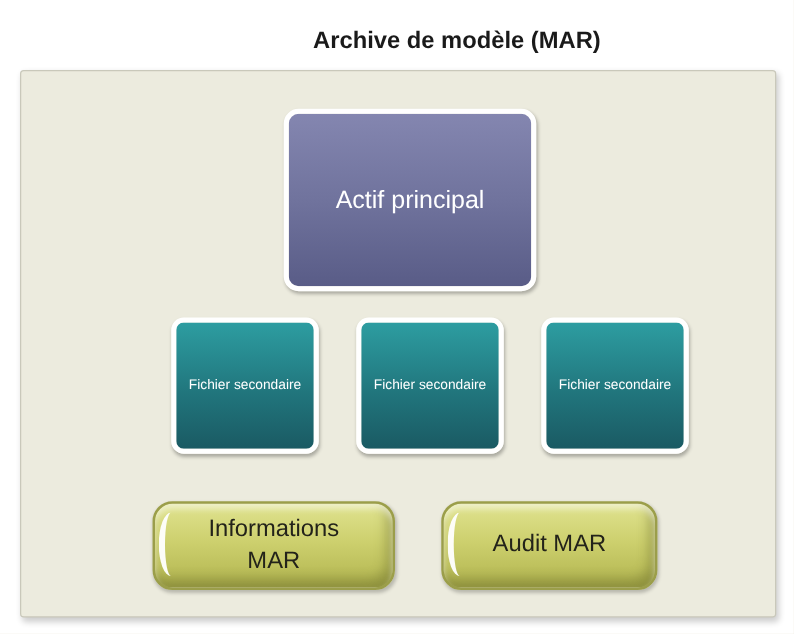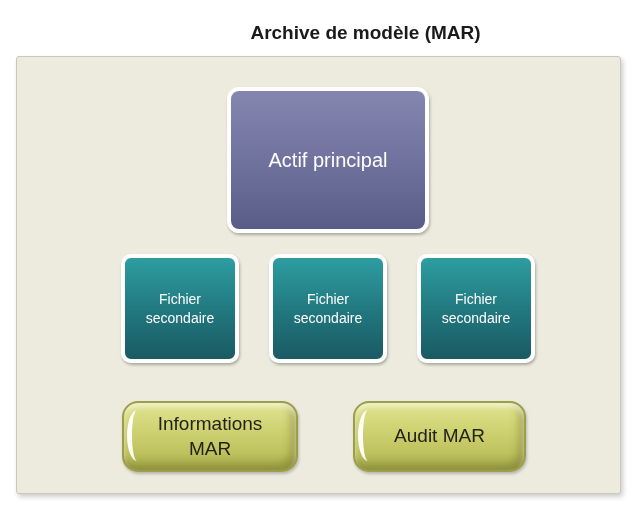--- a/index.html
+++ b/index.html
@@ -49,24 +49,25 @@
     position: absolute;
     top: 197px;
     width: 118px; height: 109px;
     box-sizing: border-box;
     border: 4px solid #ffffff;
     border-radius: 10px;
     background: linear-gradient(180deg, var(--secondary-top, #2d9da1) 0%, #21767d 55%, var(--secondary-bottom, #1a5a63) 100%);
     box-shadow: 1px 2px 3px rgba(0,0,0,0.28);
     display: flex; align-items: center; justify-content: center;
     color: #ffffff;
-    font-size: 14px;
+    font-size: 11px;
     line-height: 1.35;
     text-align: center;
     padding: 0 2px;
+    margin-left: 16px;
   }
   .t1 { left: 104px; }
   .t2 { left: 252px; }
   .t3 { left: 400px; }
   .ybtn {
     position: absolute;
     top: 344px;
     height: 71px;
     box-sizing: border-box;
     border-radius: 16px;
@@ -75,21 +76,21 @@
     box-shadow: inset 0 4px 5px rgba(255,255,255,0.55),
                 inset -5px -6px 9px rgba(104,106,40,0.45),
                 1px 2px 3px rgba(0,0,0,0.22);
     display: flex; align-items: center; justify-content: center;
     color: #23231a;
     font-size: 19px;
     line-height: 1.3;
     text-align: center;
     padding: 0 16px;
   }
-  .b1 { left: 105px; width: 176px; }
+  .b1 { left: 105px; width: 194px; }
   .b2 { left: 336px; width: 173px; }
   .gloss {
     position: absolute;
     left: 3px; top: 7px; bottom: 9px;
     width: 15px;
     border-left: 5px solid rgba(255,255,255,0.95);
     border-radius: 50%;
     pointer-events: none;
   }
   .ylabel { position: relative; max-width: 138px; }

